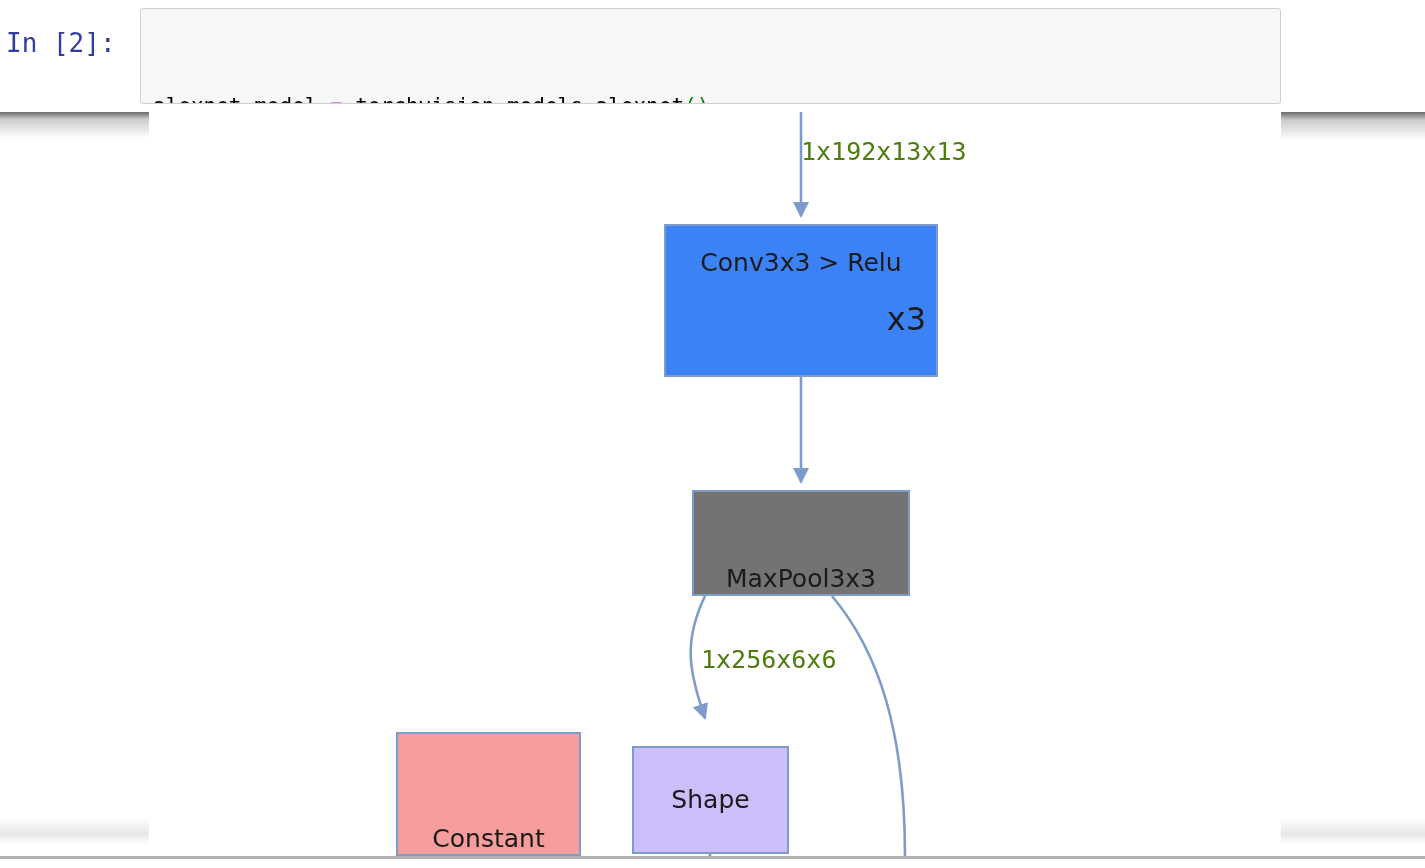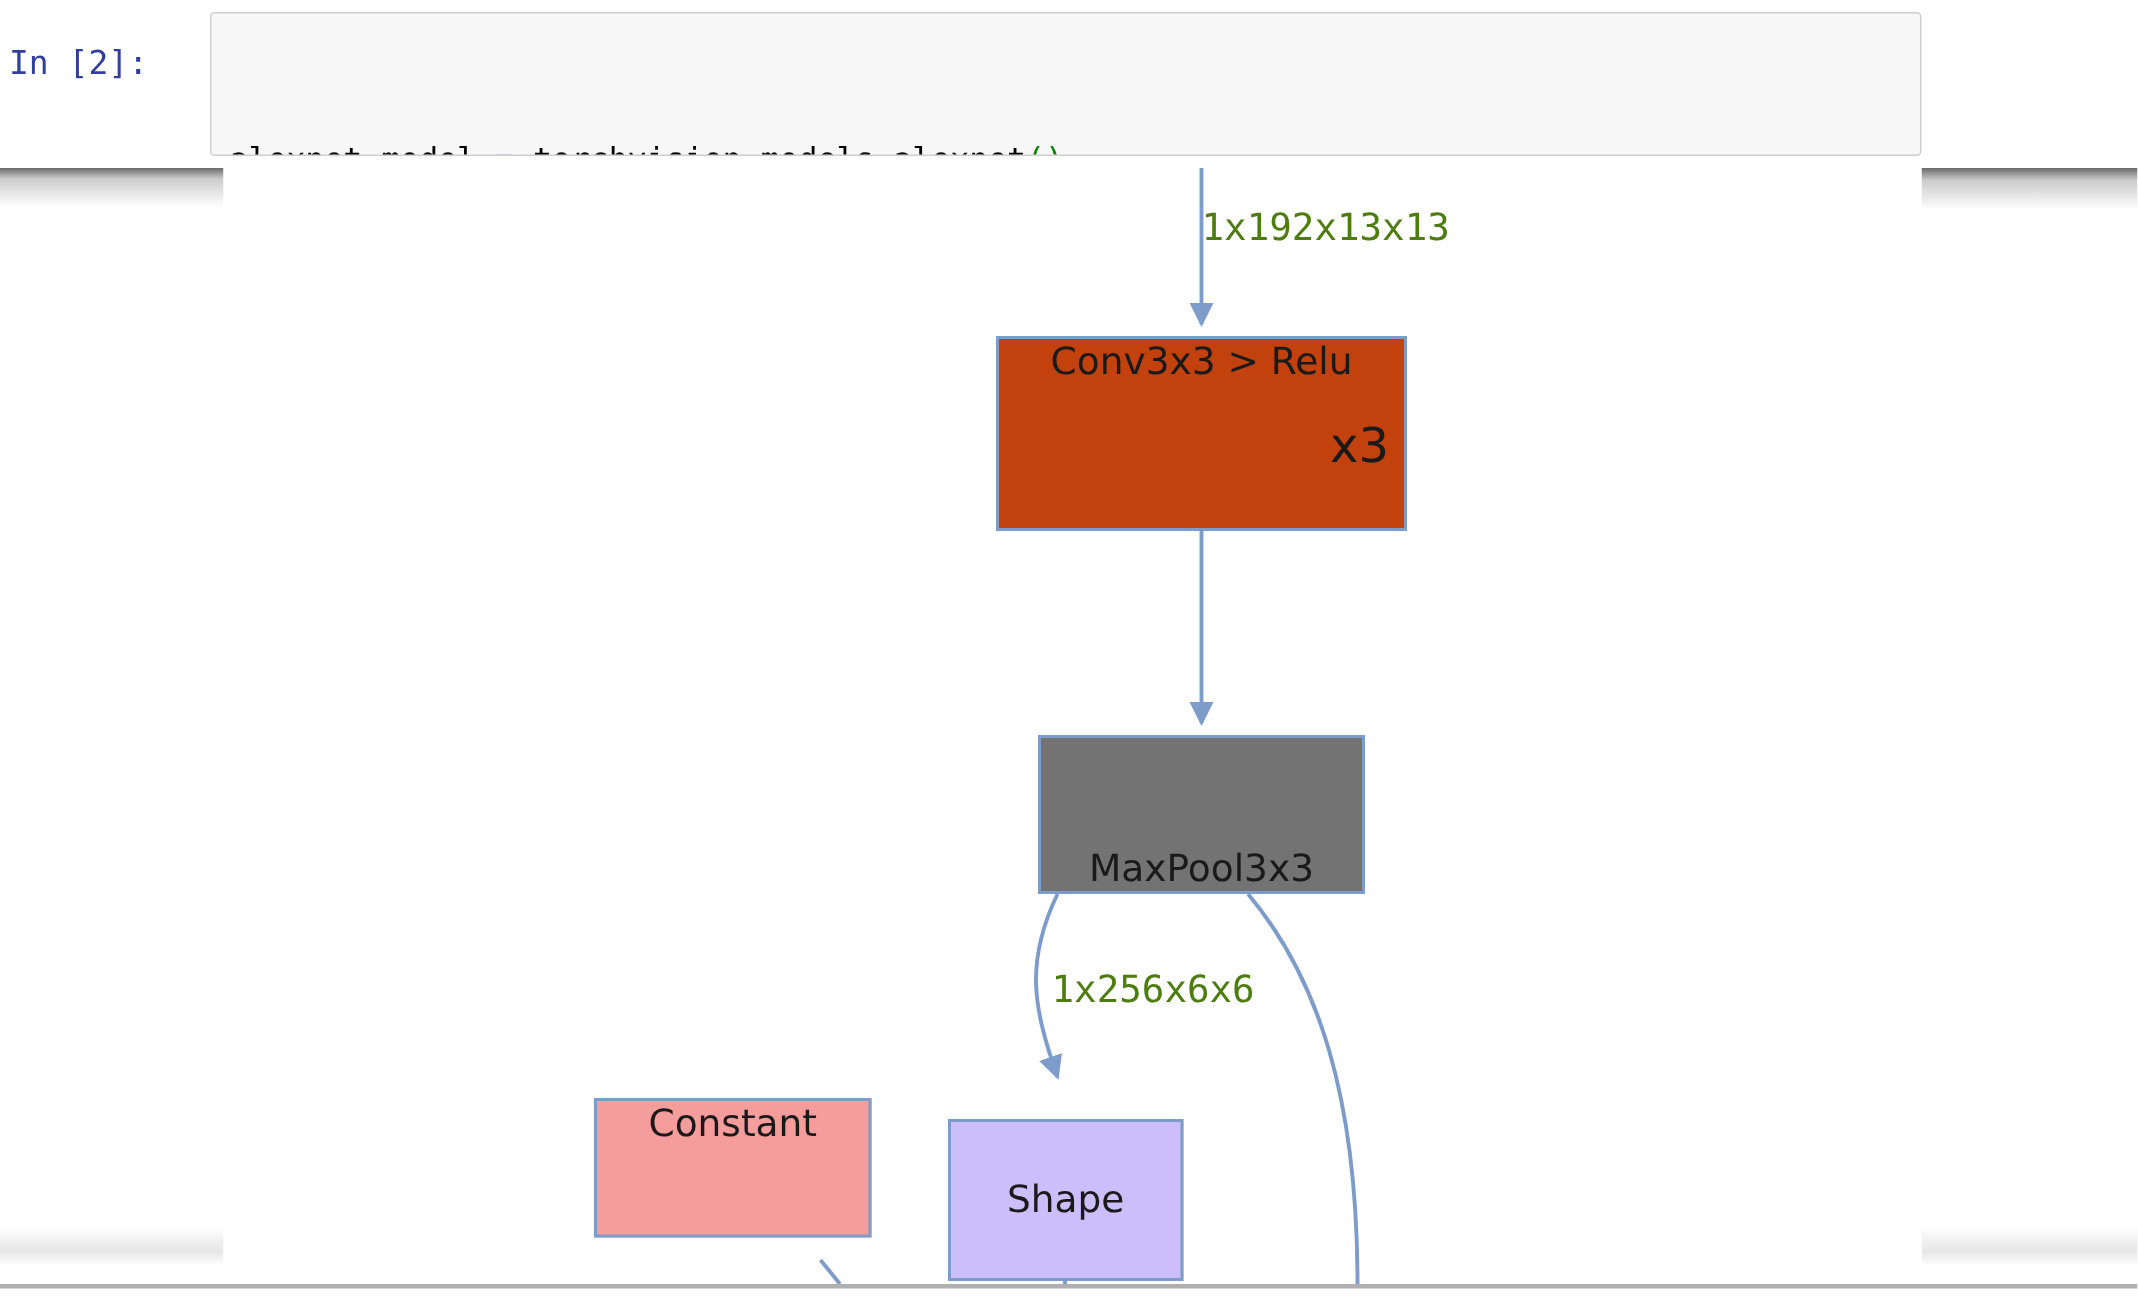--- a/index.html
+++ b/index.html
@@ -24,21 +24,21 @@
     height: 112px;
   }
   #prompt-label {
     position: absolute;
     left: 6px;
     top: 26px;
     width: 124px;
     text-align: left;
     color: #303F9F;
     font-family: "DejaVu Sans Mono", monospace;
-    font-size: 22px;
+    font-size: 26px;
     line-height: 34px;
     white-space: pre;
   }
   #code-editor {
     position: absolute;
     left: 140px;
     top: 8px;
     width: 1141px;
     height: 96px;
     background: #f7f7f7;
@@ -124,34 +124,35 @@
     white-space: nowrap;
   }
   .gnode .node-repeat {
     text-align: right;
     font-size: 32px;
     line-height: 30px;
     padding-right: 10px;
     white-space: nowrap;
   }
   #node-conv {
-    left: 515px; top: 112px; width: 274px; height: 130px;
-    background: #c2410c;
+    left: 515px; top: 112px; width: 274px; height: 153px;
+    background: #3b82f6;
     justify-content: flex-start;
+    padding-top: 22px;
   }
   #node-conv .node-title { margin-bottom: 26px; }
   #node-maxpool {
     left: 543px; top: 378px; width: 218px; height: 106px;
     background: #737373;
     justify-content: flex-end;
   }
   #node-constant {
-    left: 247px; top: 620px; width: 185px; height: 93px;
+    left: 247px; top: 620px; width: 185px; height: 124px;
     background: #f59c9c;
-    justify-content: flex-start;
+    justify-content: flex-end;
   }
   #node-shape {
     left: 483px; top: 634px; width: 157px; height: 108px;
     background: #ccbdfb;
     justify-content: center;
   }
 
   
   .edge-label {
     position: absolute;

